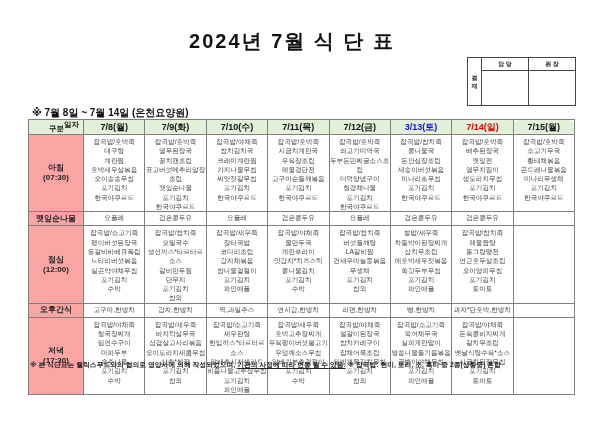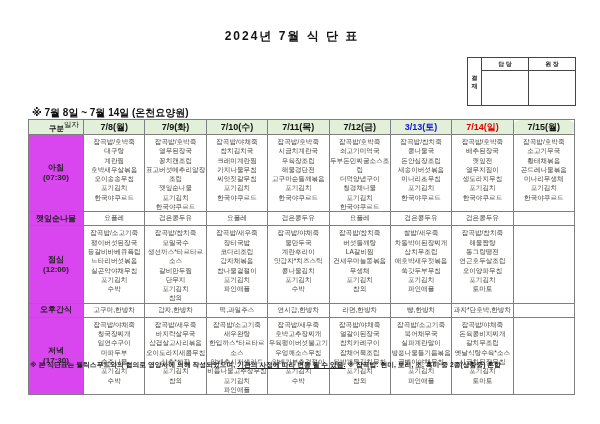--- a/index.html
+++ b/index.html
@@ -2,21 +2,21 @@
 <html><head>
 <meta charset="utf-8">
 <style>
   html,body{margin:0;padding:0;}
   body{
     width:600px;height:424px;background:#ffffff;position:relative;
     font-family:"Liberation Sans","DejaVu Sans",sans-serif;color:#1a1a1a;overflow:hidden;
   }
   .page-title{
     position:absolute;top:28px;left:0;width:584px;text-align:center;
-    font-size:12px;font-weight:bold;letter-spacing:2px;color:#111;
+    font-size:20px;font-weight:bold;letter-spacing:2px;color:#111;
   }
   
   .approval{
     position:absolute;top:57px;right:24px;border-collapse:collapse;table-layout:fixed;
   }
   .approval th,.approval td{border:1px solid #444;padding:0;}
   .approval .stamp{
     width:13px;font-size:6px;font-weight:bold;text-align:center;
     white-space:pre-line;line-height:8px;color:#222;
   }
@@ -31,36 +31,36 @@
     border-collapse:collapse;table-layout:fixed;
   }
   .menu-table th,.menu-table td{
     border:1px solid #7f7f7f;padding:0;overflow:hidden;
   }
   .menu-table .hdr{
     background:#e2f0d9;font-size:9px;font-weight:bold;height:14px;
     text-align:center;vertical-align:middle;color:#111;
   }
   .menu-table .rowlab{
-    background:#d946ef;text-align:center;vertical-align:middle;
+    background:#fca5a5;text-align:center;vertical-align:middle;
     font-size:8px;font-weight:bold;color:#222;line-height:10px;
   }
   .menu-table .meal{
     height:66px;vertical-align:top;text-align:center;
     font-size:6.6px;line-height:9.3px;color:#3d3a35;padding-top:2px;
   }
   .menu-table .snack{
     height:13px;vertical-align:middle;text-align:center;
     font-size:6.6px;color:#3d3a35;
   }
   .corner{
     position:relative;background:#e2f0d9;
     background-image:linear-gradient(to bottom right,transparent 49.2%,#7f7f7f 49.2%,#7f7f7f 50.8%,transparent 50.8%);
   }
-  .corner .c-top{position:absolute;top:0px;right:4px;font-size:7.5px;font-weight:normal;}
+  .corner .c-top{position:absolute;top:0px;right:4px;font-size:7.5px;font-weight:bold;}
   .corner .c-bot{position:absolute;bottom:0px;left:20px;font-size:7.5px;font-weight:bold;}
   .footer{
     position:absolute;top:360px;left:30px;width:560px;font-size:6.8px;
     font-weight:bold;color:#222;white-space:nowrap;
   }
   .footer .ul{text-decoration:underline;}
 </style>
 </head>
 <body>
 

